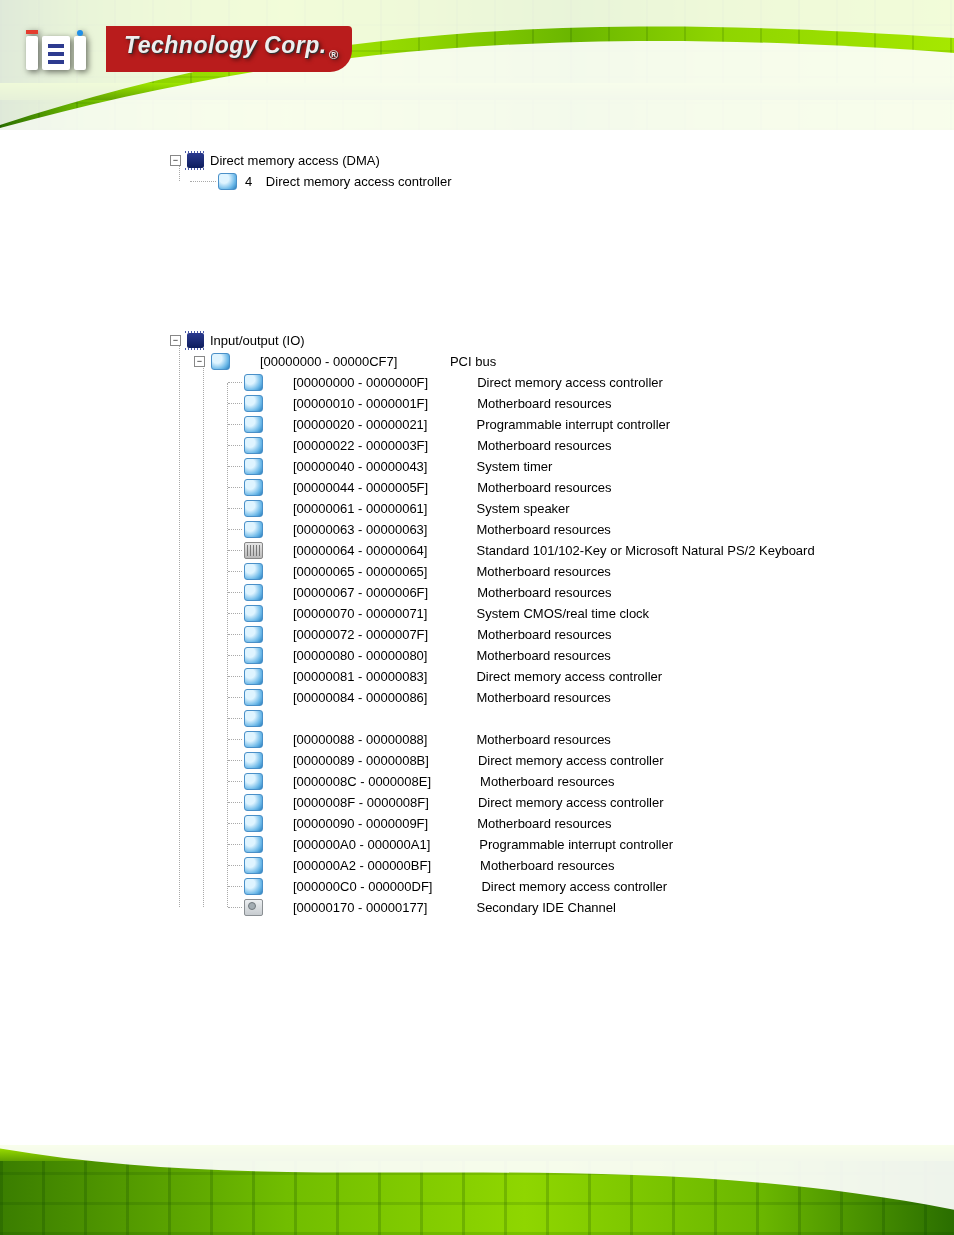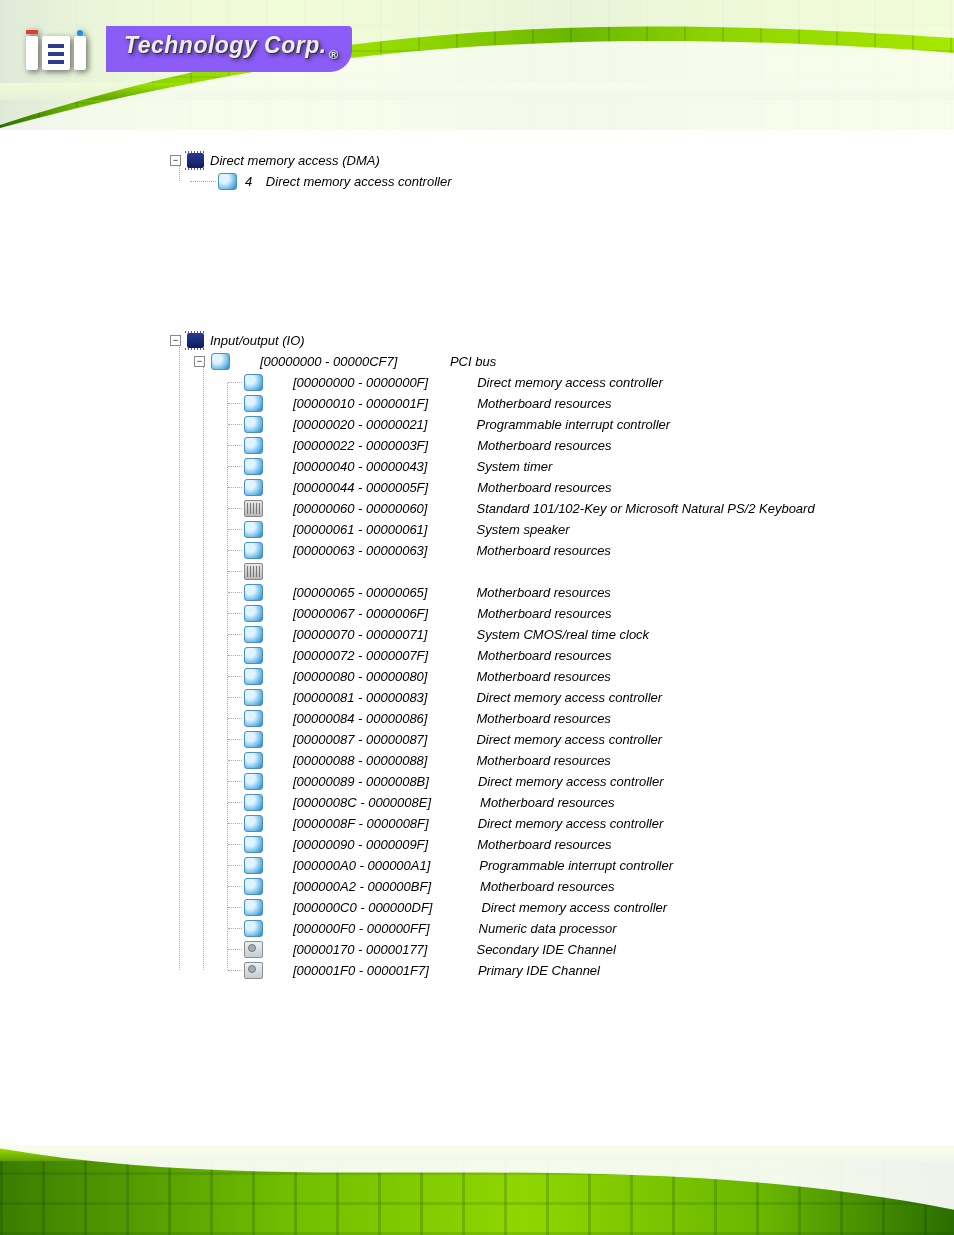--- a/index.html
+++ b/index.html
@@ -44,21 +44,21 @@
     display:flex; align-items:center; gap:14px;
   }
   .logo-box svg { filter: drop-shadow(2px 2px 3px rgba(0,0,0,.55)); }
   .tech-text {
     font-style: italic;
     font-weight: 700;
     font-size: 23px;
     letter-spacing:.5px;
     color:#eee;
     text-shadow: 1px 1px 0 #333, 2px 2px 4px rgba(0,0,0,.6);
-    background: #8b5cf6;
+    background: #b91c1c;
     padding: 6px 14px 10px 18px;
     border-radius: 0 4px 22px 0;
     position:relative; top:-4px;
   }
   .tech-text sub { font-size:.55em; padding-left:2px; }
   .header-green-stripe {
     position:absolute; left:0; top:83px; height:17px; width:954px;
     background: linear-gradient(180deg,#9fe600,#5fa100);
     opacity:.9;
   }
@@ -151,21 +151,20 @@
     border-radius:2px;
     position:relative;
   }
   .icon-disk::before {
     content:""; position:absolute; left:3px; top:2px; width:6px; height:6px;
     border-radius:50%; background:#a3adb3; border:1px solid #70787d;
   }
 
   .node-label {
     white-space:nowrap;
-    font-style:italic;
   }
   .node-range { display:inline-block;padding-left:24px; }
   .node-desc  { display:inline-block; padding-left:6px;margin-left:43px; }
   .num-pad { padding:0 10px 0 2px; }
 
   .small-gap { height:90px; }
 
   
   .footer-banner {
     position:absolute; left:0; bottom:0; width:954px; height:90px;
@@ -287,36 +286,32 @@
           <span class="icon-device"></span>
           <span class="node-label"><span class="node-range">[00000040 - 00000043]</span><span class="node-desc">System timer</span></span>
         </div>
         <div class="tree-row lvl3">
           <span class="conn-h"></span>
           <span class="icon-device"></span>
           <span class="node-label"><span class="node-range">[00000044 - 0000005F]</span><span class="node-desc">Motherboard resources</span></span>
         </div>
         <div class="tree-row lvl3">
           <span class="conn-h"></span>
+          <span class="icon-device"></span>
+          <span class="node-label"><span class="node-range">[00000061 - 00000061]</span><span class="node-desc">System speaker</span></span>
+        </div>
+        <div class="tree-row lvl3">
+          <span class="conn-h"></span>
+          <span class="icon-device"></span>
+          <span class="node-label"><span class="node-range">[00000063 - 00000063]</span><span class="node-desc">Motherboard resources</span></span>
+        </div>
+        <div class="tree-row lvl3">
+          <span class="conn-h"></span>
           <span class="icon-kbd"></span>
-          <span class="node-label"><span class="node-range">[00000060 - 00000060]</span><span class="node-desc">Standard 101/102-Key or Microsoft Natural PS/2 Keyboard</span></span>
-        </div>
-        <div class="tree-row lvl3">
-          <span class="conn-h"></span>
-          <span class="icon-device"></span>
-          <span class="node-label"><span class="node-range">[00000061 - 00000061]</span><span class="node-desc">System speaker</span></span>
-        </div>
-        <div class="tree-row lvl3">
-          <span class="conn-h"></span>
-          <span class="icon-device"></span>
-          <span class="node-label"><span class="node-range">[00000063 - 00000063]</span><span class="node-desc">Motherboard resources</span></span>
-        </div>
-        <div class="tree-row lvl3">
-          <span class="conn-h"></span>
-          <span class="icon-kbd"></span>
+          <span class="node-label"><span class="node-range">[00000064 - 00000064]</span><span class="node-desc">Standard 101/102-Key or Microsoft Natural PS/2 Keyboard</span></span>
         </div>
         <div class="tree-row lvl3">
           <span class="conn-h"></span>
           <span class="icon-device"></span>
           <span class="node-label"><span class="node-range">[00000065 - 00000065]</span><span class="node-desc">Motherboard resources</span></span>
         </div>
         <div class="tree-row lvl3">
           <span class="conn-h"></span>
           <span class="icon-device"></span>
           <span class="node-label"><span class="node-range">[00000067 - 0000006F]</span><span class="node-desc">Motherboard resources</span></span>
@@ -342,21 +337,20 @@
           <span class="node-label"><span class="node-range">[00000081 - 00000083]</span><span class="node-desc">Direct memory access controller</span></span>
         </div>
         <div class="tree-row lvl3">
           <span class="conn-h"></span>
           <span class="icon-device"></span>
           <span class="node-label"><span class="node-range">[00000084 - 00000086]</span><span class="node-desc">Motherboard resources</span></span>
         </div>
         <div class="tree-row lvl3">
           <span class="conn-h"></span>
           <span class="icon-device"></span>
-          <span class="node-label"><span class="node-range">[00000087 - 00000087]</span><span class="node-desc">Direct memory access controller</span></span>
         </div>
         <div class="tree-row lvl3">
           <span class="conn-h"></span>
           <span class="icon-device"></span>
           <span class="node-label"><span class="node-range">[00000088 - 00000088]</span><span class="node-desc">Motherboard resources</span></span>
         </div>
         <div class="tree-row lvl3">
           <span class="conn-h"></span>
           <span class="icon-device"></span>
           <span class="node-label"><span class="node-range">[00000089 - 0000008B]</span><span class="node-desc">Direct memory access controller</span></span>
@@ -383,35 +377,25 @@
         </div>
         <div class="tree-row lvl3">
           <span class="conn-h"></span>
           <span class="icon-device"></span>
           <span class="node-label"><span class="node-range">[000000A2 - 000000BF]</span><span class="node-desc">Motherboard resources</span></span>
         </div>
         <div class="tree-row lvl3">
           <span class="conn-h"></span>
           <span class="icon-device"></span>
           <span class="node-label"><span class="node-range">[000000C0 - 000000DF]</span><span class="node-desc">Direct memory access controller</span></span>
-        </div>
-        <div class="tree-row lvl3">
-          <span class="conn-h"></span>
-          <span class="icon-device"></span>
-          <span class="node-label"><span class="node-range">[000000F0 - 000000FF]</span><span class="node-desc">Numeric data processor</span></span>
         </div>
         <div class="tree-row lvl3">
           <span class="conn-h"></span>
           <span class="icon-disk"></span>
           <span class="node-label"><span class="node-range">[00000170 - 00000177]</span><span class="node-desc">Secondary IDE Channel</span></span>
-        </div>
-        <div class="tree-row lvl3">
-          <span class="conn-h"></span>
-          <span class="icon-disk"></span>
-          <span class="node-label"><span class="node-range">[000001F0 - 000001F7]</span><span class="node-desc">Primary IDE Channel</span></span>
         </div>
       </div>
   </div>
 
 </div>
 
 <div class="footer-banner">
   <div class="footer-bg"></div>
   <div class="footer-traces"></div>
   <div class="footer-green-stripe"></div>

